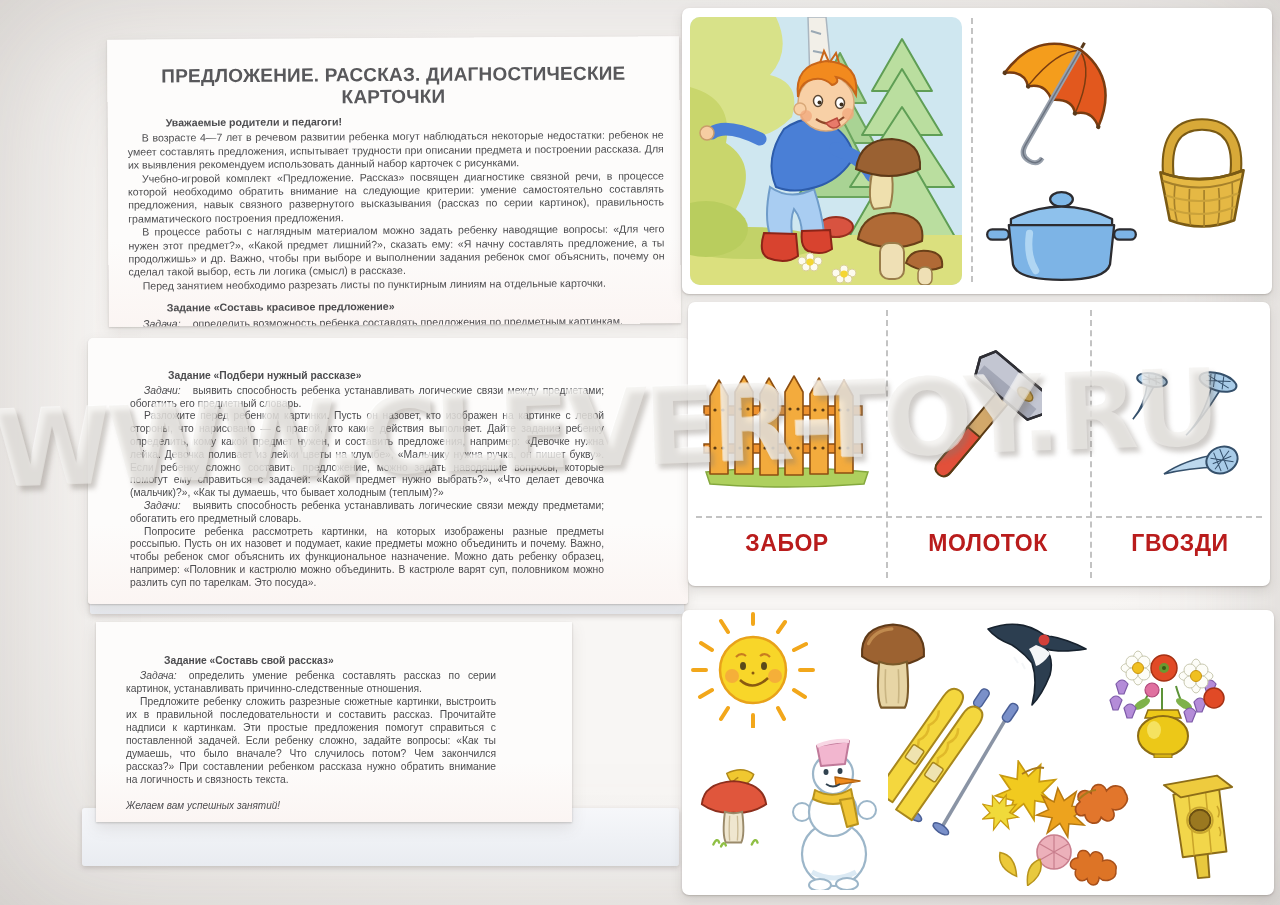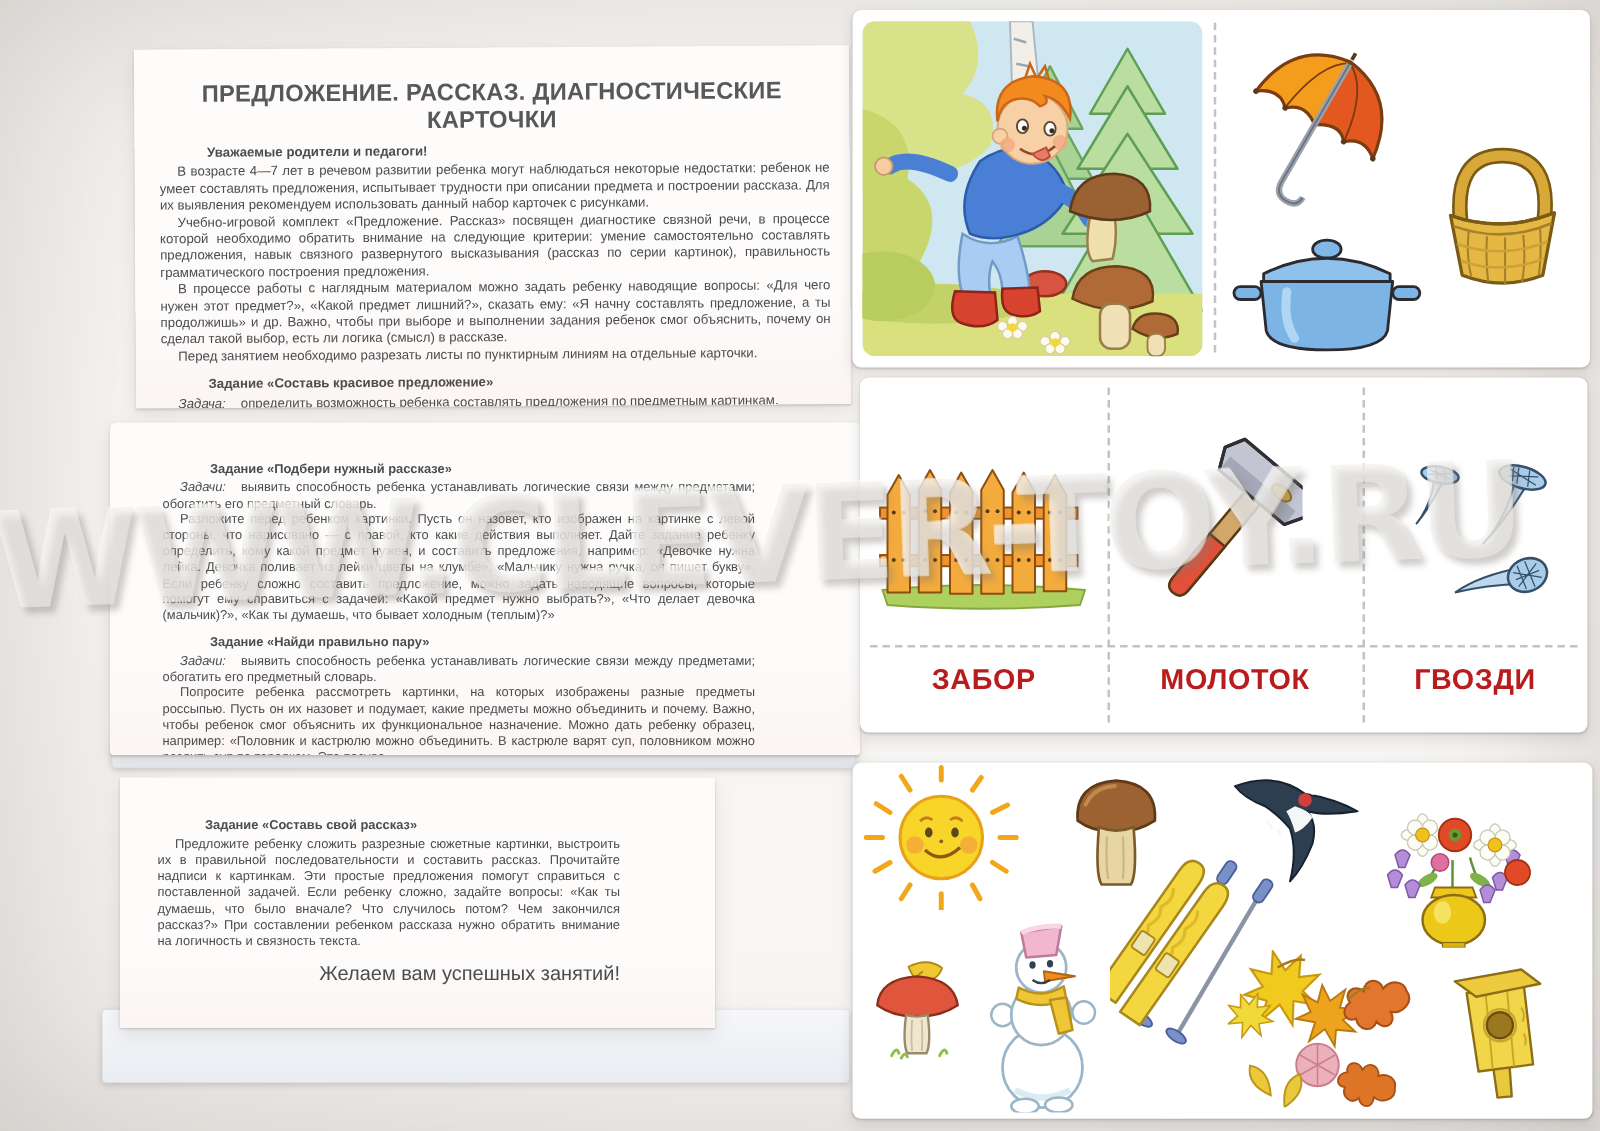--- a/index.html
+++ b/index.html
@@ -19,21 +19,21 @@
     color:#58585b;letter-spacing:.2px;}
   .body{font-size:10.6px;line-height:13.4px;text-align:justify;}
   .b1{margin:7px 16px 0 20px;}
   .b2{margin:32px 84px 0 42px;font-size:10.3px;line-height:12.8px;}
   .b3{margin:32px 76px 0 30px;font-size:10.3px;line-height:13px;}
   p.para{margin:0;text-indent:14px;}
   .greet,.task-head{font-weight:bold;padding-left:38px;margin:0;text-align:left;}
   .greet{margin-bottom:2px;}
   .task-head{margin:9px 0 2px;}
   .it{font-style:italic;margin-right:12px;}
-  .closing{text-align:right;margin-top:13px;font-size:16px;}
+  .closing{text-align:left;font-style:italic;margin-top:13px;font-size:10px;}
   .card{position:absolute;background:#fff;border-radius:7px;
     box-shadow:0 1px 2px rgba(95,85,78,.3),0 5px 12px rgba(95,85,78,.16);}
   .c1{left:682px;top:8px;width:590px;height:286px;}
   .c2{left:688px;top:302px;width:582px;height:284px;}
   .c3{left:682px;top:610px;width:592px;height:285px;}
   .ill{position:absolute;}
   .vdash{position:absolute;border-left:2px dashed #c3c3c3;width:0;}
   .hdash{position:absolute;border-top:2px dashed #c3c3c3;height:0;}
   .cardlabel{position:absolute;font-weight:bold;font-size:23px;color:#b91c1c;
     text-align:center;letter-spacing:.5px;top:228px;}
@@ -63,29 +63,29 @@
       <p class="para"><span class="it">Задача:</span><span>определить возможность ребенка составлять предложения по предметным картинкам.</span></p>
 
     </div>
   </section>
 
   <section class="sheet s2">
     <div class="body b2">
       <p class="task-head" style="margin-top:0">Задание «Подбери нужный рассказе»</p>
       <p class="para"><span class="it">Задачи:</span><span>выявить способность ребенка устанавливать логические связи между предметами; обогатить его предметный словарь.</span></p>
       <p class="para">Разложите перед ребенком картинки. Пусть он назовет, кто изображен на картинке с левой стороны, что нарисовано — с правой, кто какие действия выполняет. Дайте задание ребенку определить, кому какой предмет нужен, и составить предложения, например: «Девочке нужна лейка. Девочка поливает из лейки цветы на клумбе», «Мальчику нужна ручка, он пишет букву». Если ребенку сложно составить предложение, можно задать наводящие вопросы, которые помогут ему справиться с задачей: «Какой предмет нужно выбрать?», «Что делает девочка (мальчик)?», «Как ты думаешь, что бывает холодным (теплым)?»</p>
-      <p class="task-head">Задание «Найди правильно пару»</p>
       <p class="para"><span class="it">Задачи:</span><span>выявить способность ребенка устанавливать логические связи между предметами; обогатить его предметный словарь.</span></p>
       <p class="para">Попросите ребенка рассмотреть картинки, на которых изображены разные предметы россыпью. Пусть он их назовет и подумает, какие предметы можно объединить и почему. Важно, чтобы ребенок смог объяснить их функциональное назначение. Можно дать ребенку образец, например: «Половник и кастрюлю можно объединить. В кастрюле варят суп, половником можно разлить суп по тарелкам. Это посуда».</p>
     </div>
   </section>
 
   <section class="sheet s3">
     <div class="body b3">
       <p class="task-head" style="margin-top:0">Задание «Составь свой рассказ»</p>
+      <p class="para"><span class="it">Задача:</span><span>определить умение ребенка составлять рассказ по серии картинок, устанавливать причинно-следственные отношения.</span></p>
       <p class="para">Предложите ребенку сложить разрезные сюжетные картинки, выстроить их в правильной последовательности и составить рассказ. Прочитайте надписи к картинкам. Эти простые предложения помогут справиться с поставленной задачей. Если ребенку сложно, задайте вопросы: «Как ты думаешь, что было вначале? Что случилось потом? Чем закончился рассказ?» При составлении ребенком рассказа нужно обратить внимание на логичность и связность текста.</p>
       <p class="closing">Желаем вам успешных занятий!</p>
     </div>
   </section>
 
   <div class="card c1">
     <svg class="ill" style="left:8px;top:9px;width:272px;height:268px;border-radius:10px" viewBox="0 0 272 268">
       <rect width="272" height="268" fill="#cfe7f0"></rect>
       <path d="M0,0 H86 Q102,34 80,58 Q112,66 102,100 Q72,130 36,116 L0,132 Z" fill="#d8e289"></path>
       <path d="M0,70 Q44,82 36,126 Q70,148 46,192 Q24,224 0,212 Z" fill="#c9d66c"></path>

